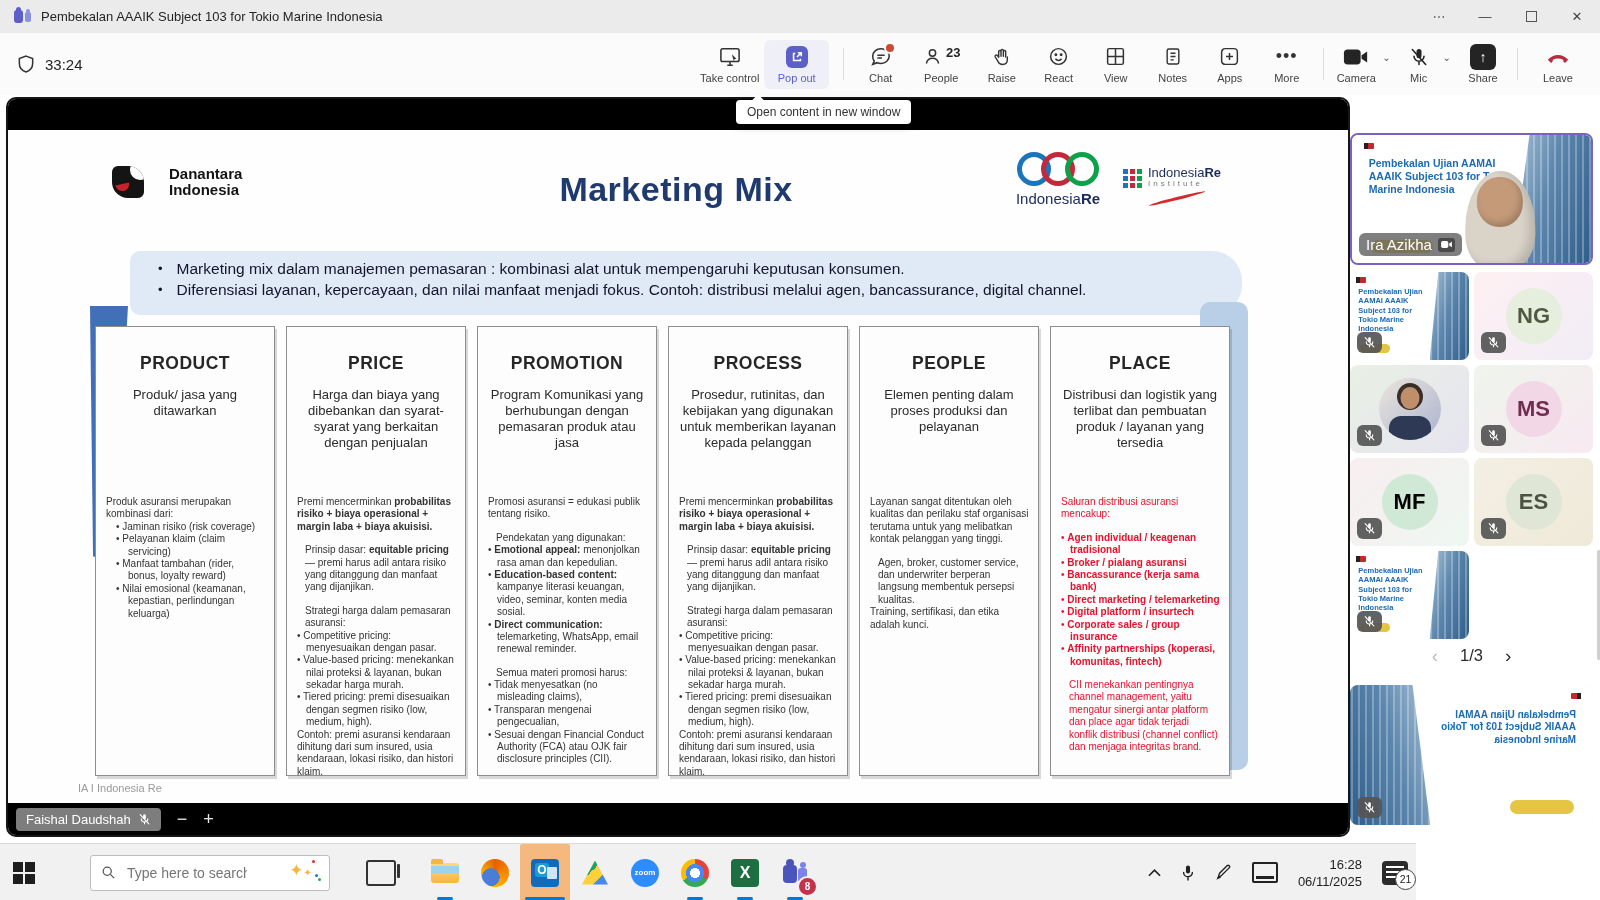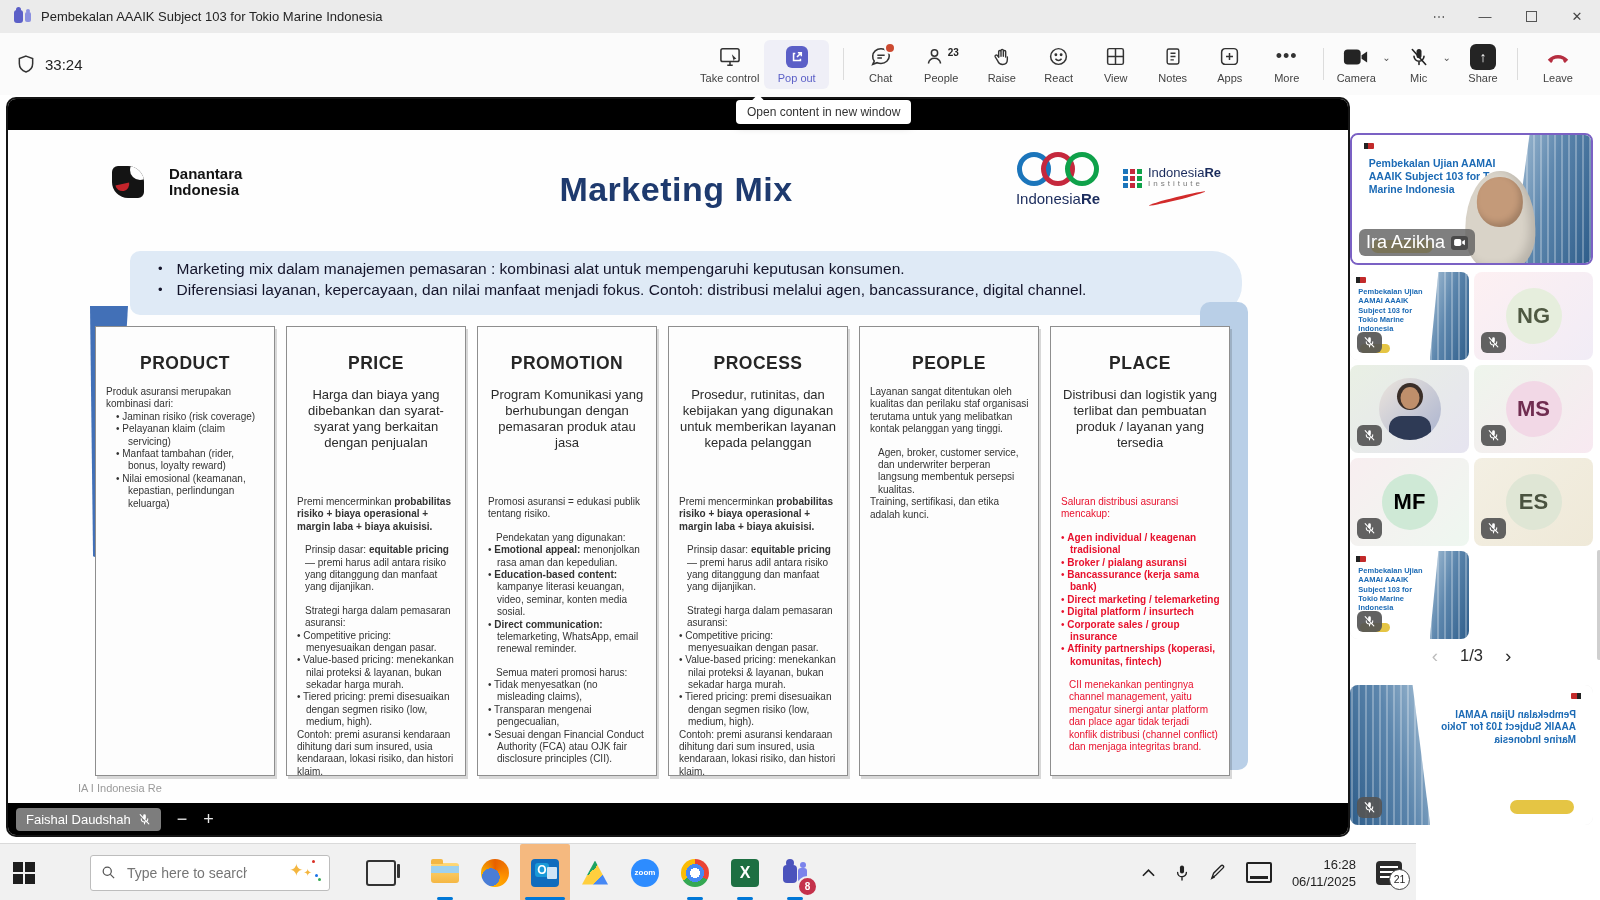--- a/index.html
+++ b/index.html
@@ -26,21 +26,21 @@
   .timer{font-size:15px;}
   .tb-right{margin-left:auto;display:flex;align-items:center;height:62px;}
   .tbtn{width:57px;display:flex;flex-direction:column;align-items:center;justify-content:center;gap:3px;cursor:pointer;}
   .tbtn .ic{height:24px;display:flex;align-items:center;justify-content:center;gap:3px;position:relative;color:#333;}
   .tbtn .lbl{font-size:11px;color:#424242;white-space:nowrap;}
   .tbtn.popout{background:#efeff7;border-radius:6px;padding:5px 4px;margin:0 6px;}
   .tbtn.popout .lbl{color:#5b5fc7;}
   .popout-ic{width:22px;height:22px;background:#5b5fc7;border-radius:6px;display:flex;align-items:center;justify-content:center;}
   .tb-div{width:1px;height:32px;background:#dcdcdc;margin:0 8px;}
   .chat-dot{position:absolute;top:-3px;right:-4px;width:8px;height:8px;border-radius:50%;background:#cc4a31;border:2px solid #fbfbfb;}
-  .people-count{font-size:10px;font-weight:bold;color:#242424;margin-top:-8px;}
+  .people-count{font-size:13px;font-weight:bold;color:#242424;margin-top:-8px;}
   .dev-group{display:flex;align-items:center;}
   .chev-sm{font-size:10px;color:#555;margin:0 6px 14px 2px;}
   .share-ic{width:26px;height:26px;background:#242424;border-radius:6px;color:#fff;display:flex;align-items:center;justify-content:center;font-size:14px;font-weight:bold;}
   .leave .lbl{color:#424242;}
 
   
   .tooltip{position:absolute;top:100px;left:736px;background:#fff;border-radius:4px;padding:5px 11px;
     font-size:12px;color:#333;box-shadow:0 2px 8px rgba(0,0,0,.25);z-index:50;}
   .tooltip:before{content:"";position:absolute;top:-4px;left:18px;width:8px;height:8px;background:#fff;transform:rotate(45deg);}
 
@@ -98,21 +98,21 @@
   .sidebar{position:absolute;left:1350px;top:95px;width:243px;height:748px;background:#fff;}
   .tile{position:relative;border-radius:8px;overflow:hidden;background:#eee;cursor:pointer;}
   .tile-lg{position:absolute;left:0;top:38px;width:243px;height:132px;border:2.5px solid #7b61c4;box-sizing:border-box;}
   .grid{position:absolute;left:0;top:177px;width:243px;display:grid;grid-template-columns:119px 119px;gap:5px;}
   .grid .tile{height:88px;}
   .mic-badge{position:absolute;left:7px;bottom:7px;width:25px;height:21px;background:rgba(85,85,85,.92);
     border-radius:6px;display:flex;align-items:center;justify-content:center;}
   .avatar-circle{position:absolute;left:50%;top:50%;transform:translate(-50%,-50%);width:56px;height:56px;
     border-radius:50%;display:flex;align-items:center;justify-content:center;font-size:22px;font-weight:bold;}
   .name-pill{position:absolute;left:7px;bottom:7px;background:rgba(95,95,95,.8);border-radius:6px;
-    display:flex;align-items:center;gap:6px;padding:3px 7px;color:#fff;font-size:18px;z-index:4;}
+    display:flex;align-items:center;gap:6px;padding:3px 7px;color:#fff;font-size:15px;z-index:4;}
   .pill-ic{width:17px;height:14px;background:#4a4a4a;border-radius:3px;display:flex;align-items:center;justify-content:center;}
 
   .slide-thumb{position:absolute;inset:0;background:#fff;font-size:7.5px;}
   .tile-lg .slide-thumb{font-size:10.5px;}
   .tile-self .slide-thumb{font-size:10px;}
   .thumb-title{position:absolute;left:7%;top:17%;width:62%;color:#1b6ab5;font-weight:bold;line-height:1.25;}
   .thumb-building{position:absolute;right:0;top:0;bottom:0;width:33%;
     background:repeating-linear-gradient(90deg,rgba(255,255,255,.28) 0 2px,rgba(0,0,0,0) 2px 7px),
       linear-gradient(105deg,#aac3d8 0%,#5c86ad 45%,#2e5d8a 100%);
     clip-path:polygon(22% 0,100% 0,100% 100%,0 100%);}
@@ -175,21 +175,21 @@
   .ic-chrome{width:28px;height:28px;border-radius:50%;
     background:radial-gradient(circle,#fff 0 5px,#4688f4 5px 9px,rgba(0,0,0,0) 9px),conic-gradient(#ea4335 0 33%,#34a853 33% 66%,#fbbc05 66%);}
   .ic-excel{width:28px;height:28px;background:#1d6f42;border-radius:4px;color:#fff;display:flex;align-items:center;justify-content:center;font-weight:bold;font-size:16px;}
   .ic-teams{width:28px;height:28px;position:relative;}
   .ic-teams .b1{position:absolute;left:2px;top:6px;width:14px;height:18px;background:#4b53bc;border-radius:4px;}
   .ic-teams .b1:before{content:"";position:absolute;left:3px;top:-6px;width:8px;height:8px;border-radius:50%;background:#4b53bc;}
   .ic-teams .b2{position:absolute;right:2px;top:9px;width:9px;height:14px;background:#7b83eb;border-radius:3px;}
   .ic-teams .b2:before{content:"";position:absolute;left:1.5px;top:-6px;width:6px;height:6px;border-radius:50%;background:#7b83eb;}
   .badge{position:absolute;right:2px;bottom:4px;width:17px;height:17px;border-radius:50%;background:#c4314b;
     border:2px solid #f1f1f1;color:#fff;font-size:10px;font-weight:bold;display:flex;align-items:center;justify-content:center;}
-  .tray{margin-left:auto;display:flex;align-items:center;gap:20px;padding-right:14px;}
+  .tray{margin-left:auto;display:flex;align-items:center;gap:20px;padding-right:8px;}
   .tray-ic{color:#222;display:flex;align-items:center;justify-content:center;cursor:pointer;}
   .kb-icon{width:22px;height:17px;border:2px solid #222;border-radius:2px;position:relative;}
   .kb-icon:before{content:"";position:absolute;left:2px;bottom:2px;right:2px;height:3px;background:#222;}
   .clock{text-align:right;font-size:13px;color:#1f1f1f;line-height:17px;cursor:pointer;}
   .notif{position:relative;width:26px;height:24px;background:#2b2b2b;border-radius:4px;cursor:pointer;}
   .notif:before{content:"";position:absolute;left:4px;top:5px;right:4px;height:2.5px;background:#fff;box-shadow:0 5px 0 #fff,0 10px 0 #fff;}
   .notif-badge{position:absolute;right:-8px;bottom:-5px;width:19px;height:19px;border-radius:50%;background:#fff;
     border:1.5px solid #444;color:#1f1f1f;font-size:10.5px;display:flex;align-items:center;justify-content:center;}
   svg{display:block;}
 </style>
@@ -411,20 +411,21 @@
             <span>Diferensiasi layanan, kepercayaan, dan nilai manfaat menjadi fokus. Contoh: distribusi melalui agen, bancassurance, digital channel.</span>
           </div>
       </div>
 
       <div class="ribbon-left"></div>
       <div class="shape-right"></div>
 
       <div class="cols">
           <div class="card prod">
             <div class="card-title">PRODUCT</div>
+            <div class="card-subtitle">Produk/ jasa yang ditawarkan</div>
             <div class="card-body">
               <div class="card-p"><span>Produk asuransi merupakan kombinasi dari:</span></div>
               <div class="card-p bullet"><span>• Jaminan risiko (risk coverage)</span></div>
               <div class="card-p bullet"><span>• Pelayanan klaim (claim servicing)</span></div>
               <div class="card-p bullet"><span>• Manfaat tambahan (rider, bonus, loyalty reward)</span></div>
               <div class="card-p bullet"><span>• Nilai emosional (keamanan, kepastian, perlindungan keluarga)</span></div>
             </div>
           </div>
           <div class="card">
             <div class="card-title">PRICE</div>
@@ -462,20 +463,21 @@
               <div class="card-p gap"><span>Prinsip dasar: </span><b>equitable pricing</b><span> — premi harus adil antara risiko yang ditanggung dan manfaat yang dijanjikan.</span></div>
               <div class="card-p gap"><span>Strategi harga dalam pemasaran asuransi:</span></div>
               <div class="card-p bullet"><span>• Competitive pricing: menyesuaikan dengan pasar.</span></div>
               <div class="card-p bullet"><span>• Value-based pricing: menekankan nilai proteksi &amp; layanan, bukan sekadar harga murah.</span></div>
               <div class="card-p bullet"><span>• Tiered pricing: premi disesuaikan dengan segmen risiko (low, medium, high).</span></div>
               <div class="card-p"><span>Contoh: premi asuransi kendaraan dihitung dari sum insured, usia kendaraan, lokasi risiko, dan histori klaim.</span></div>
             </div>
           </div>
           <div class="card">
             <div class="card-title">PEOPLE</div>
+            <div class="card-subtitle">Elemen penting dalam proses produksi dan pelayanan</div>
             <div class="card-body">
               <div class="card-p"><span>Layanan sangat ditentukan oleh kualitas dan perilaku staf organisasi terutama untuk yang melibatkan kontak pelanggan yang tinggi.</span></div>
               <div class="card-p gap"><span>Agen, broker, customer service, dan underwriter berperan langsung membentuk persepsi kualitas.</span></div>
               <div class="card-p"><span>Training, sertifikasi, dan etika adalah kunci.</span></div>
             </div>
           </div>
           <div class="card red">
             <div class="card-title">PLACE</div>
             <div class="card-subtitle">Distribusi dan logistik yang terlibat dan pembuatan produk / layanan yang tersedia</div>
             <div class="card-body">

